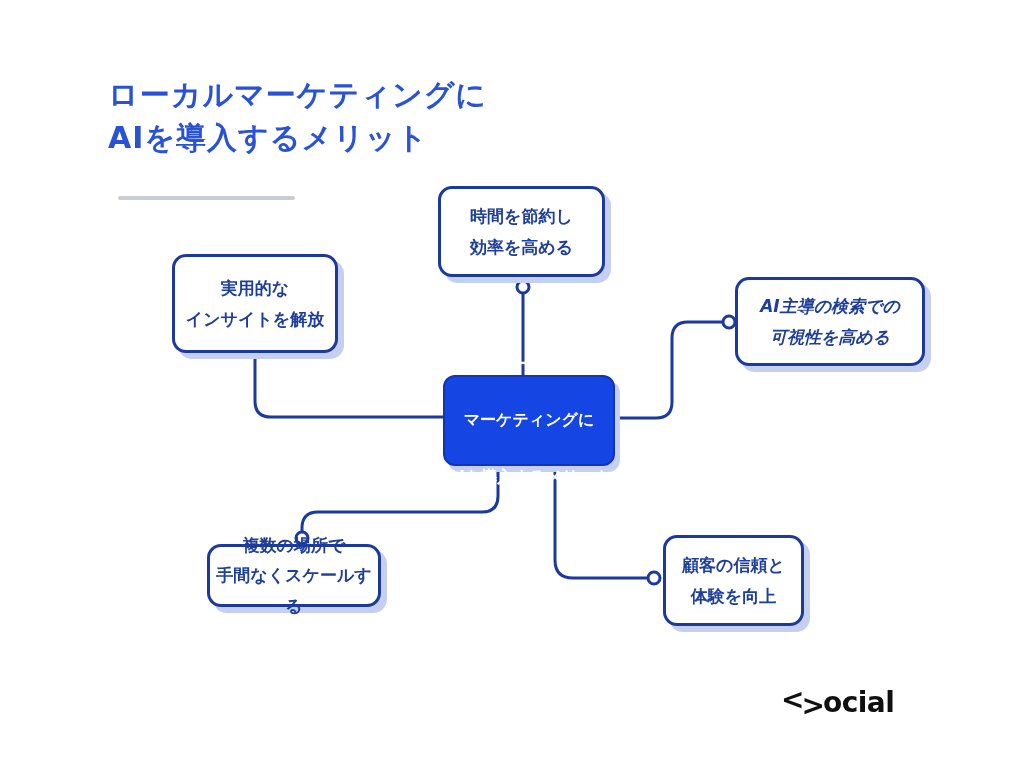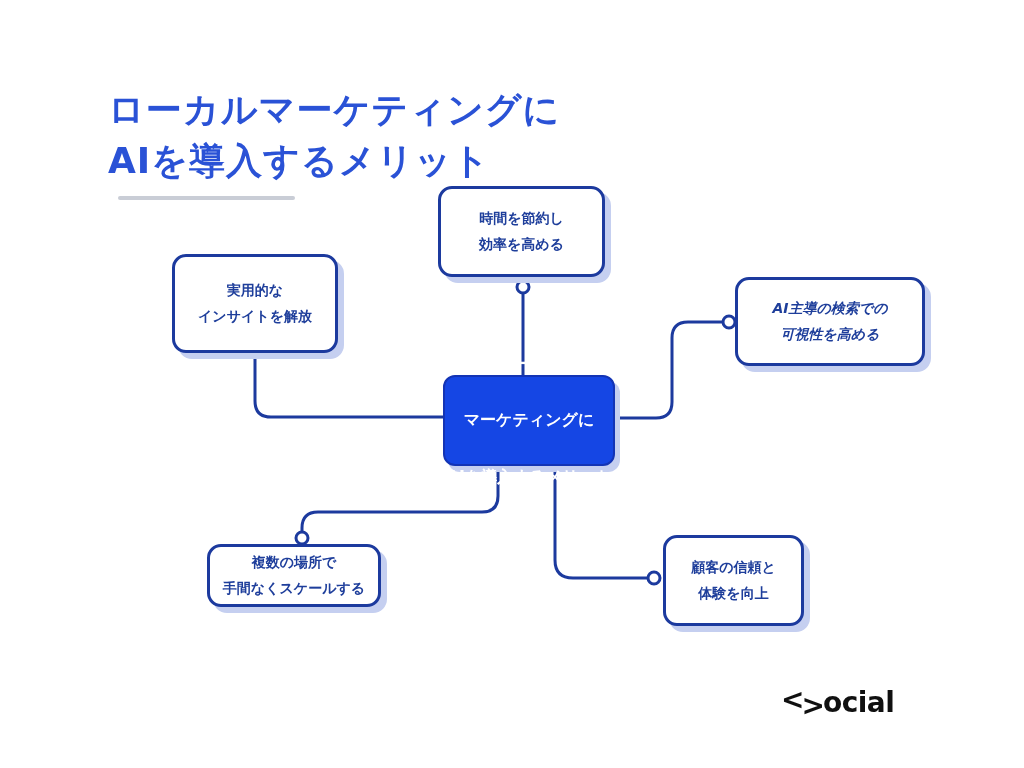--- a/index.html
+++ b/index.html
@@ -18,22 +18,22 @@
     position: relative;
     width: 1024px;
     height: 768px;
     background: var(--bg-white);
     overflow: hidden;
     font-family: "DejaVu Sans", "Liberation Sans", sans-serif;
   }
   .title {
     position: absolute;
     left: 108px;
-    top: 84px;
-    font-size: 36px;
+    top: 74px;
+    font-size: 30px;
     font-weight: bold;
     color: var(--title-blue);
     line-height: 1.42;
     letter-spacing: 1px;
   }
   .title-rule {
     position: absolute;
     left: 118px;
     top: 196px;
     width: 177px;
@@ -65,21 +65,21 @@
     border: 3px solid var(--line-navy);
     border-radius: 14px;
     box-shadow: 6px 6px 0 var(--shadow-periwinkle);
     display: flex;
     flex-direction: column;
     align-items: center;
     justify-content: center;
     text-align: center;
     color: var(--node-text);
     font-weight: bold;
-    font-size: 14px;
+    font-size: 17px;
     line-height: 1.8;
   }
   .n-top          { left: 438px; top: 186px; width: 167px; height: 91px; }
   .n-left         { left: 172px; top: 254px; width: 166px; height: 99px; }
   .n-right        { left: 735px; top: 277px; width: 190px; height: 89px; font-style: italic; }
   .n-bottom-left  { left: 207px; top: 544px; width: 174px; height: 63px; }
   .n-bottom-right { left: 663px; top: 535px; width: 141px; height: 91px; align-items: center; }
   .center-node {
     position: absolute;
     z-index: 2;

